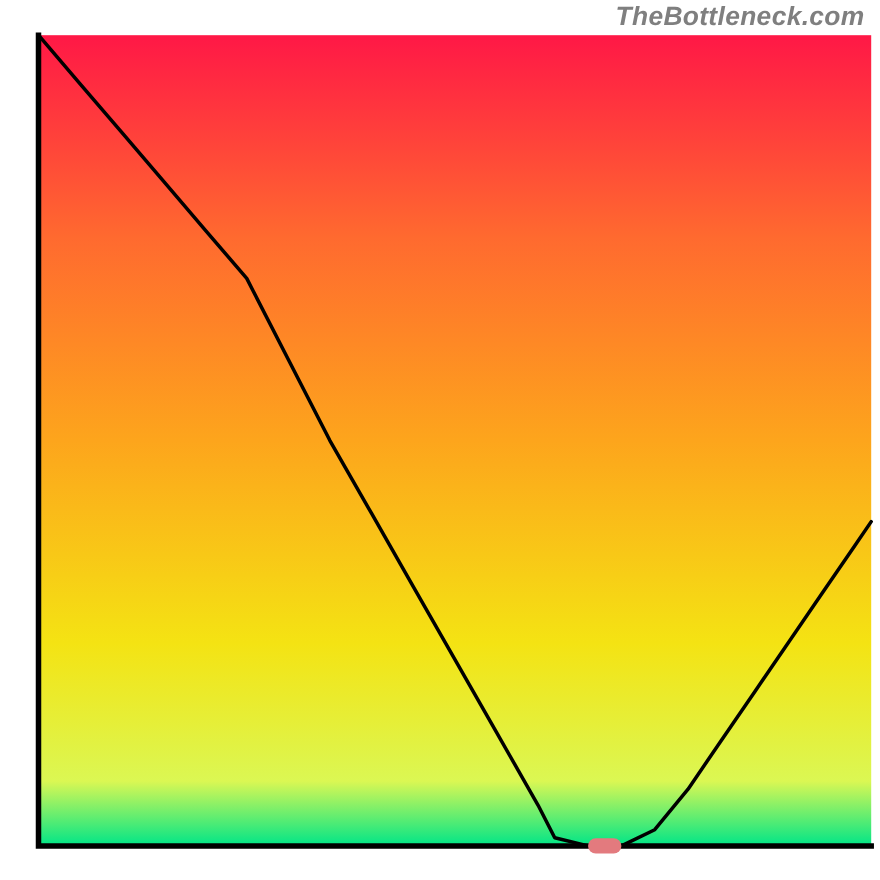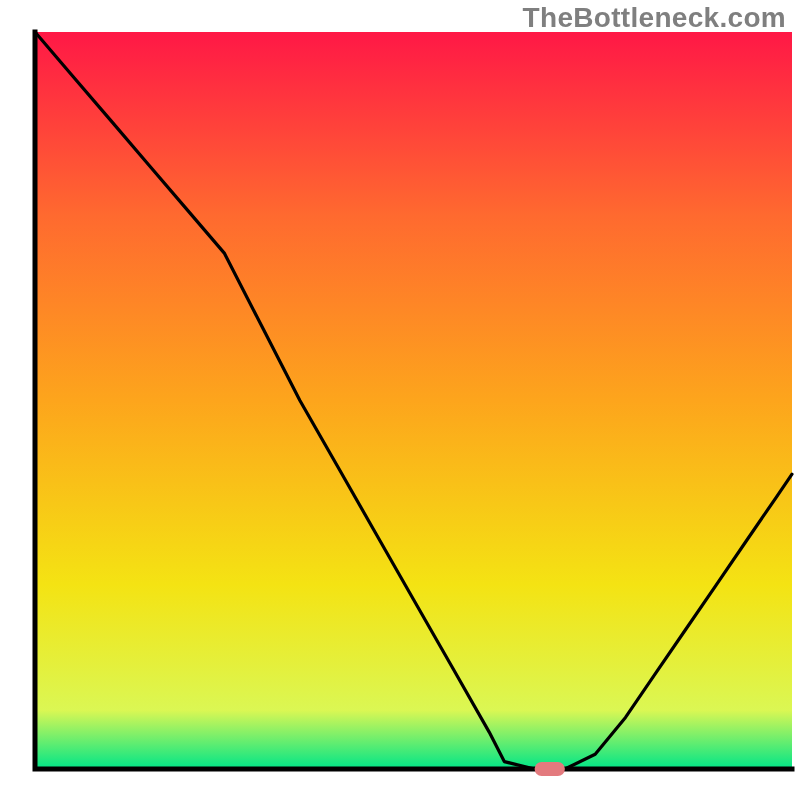--- a/index.html
+++ b/index.html
@@ -13,24 +13,25 @@
   .canvas {
     position: relative;
     width: 800px;
     height: 800px;
   }
   .watermark {
     position: absolute;
     top: 2px;
     right: 14px;
     font-family: Arial, Helvetica, sans-serif;
-    font-size: 28px;
+    font-size: 24px;
     font-weight: bold;
     color: #7f7f7f;
     letter-spacing: 0.3px;
+    font-style: italic;
   }
   svg {
     position: absolute;
     top: 0;
     left: 0;
   }
 </style>
 </head>
 <body>
 <div class="canvas">

